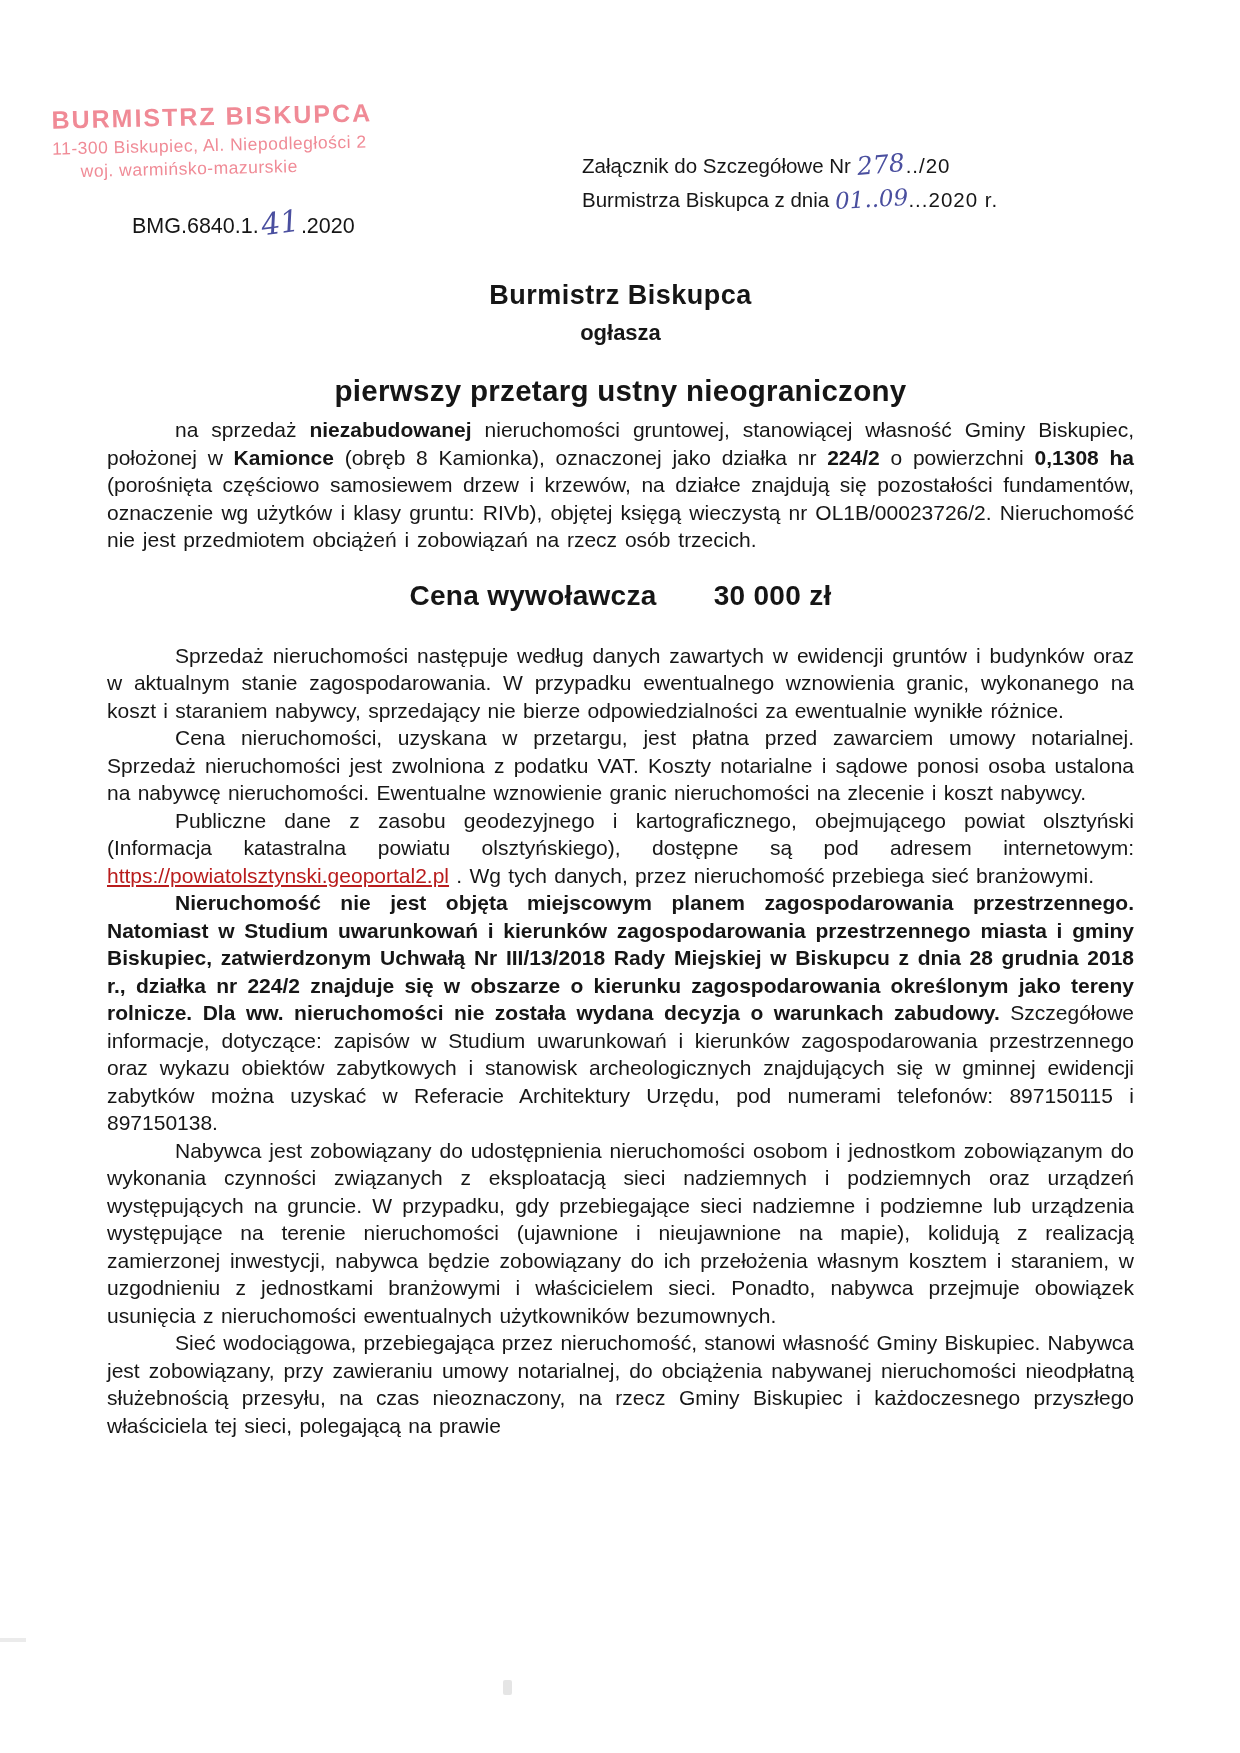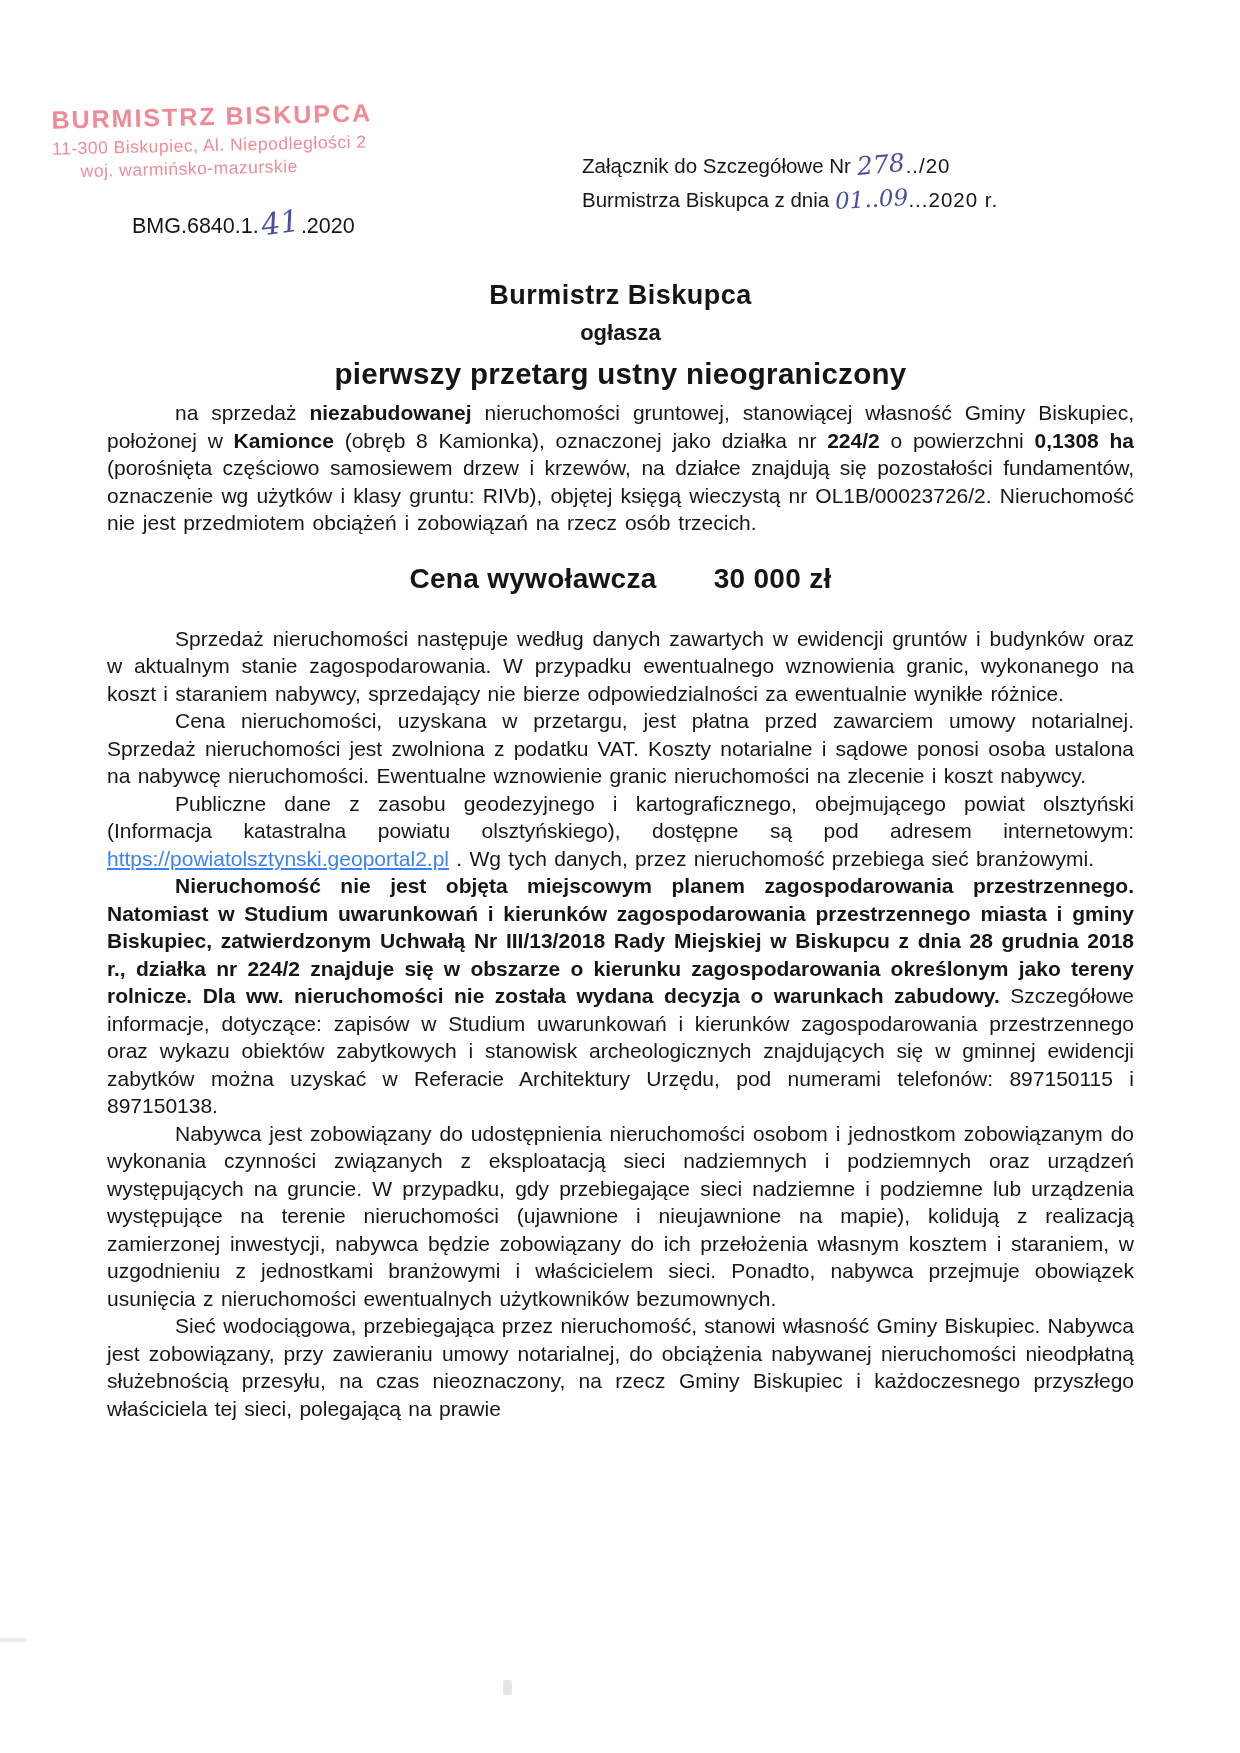--- a/index.html
+++ b/index.html
@@ -45,37 +45,37 @@
     font-size:21.5px;
   }
   .hw-ref{font-size:30px;transform:rotate(-8deg);margin:0 2px -6px 2px;}
   
   .content{
     position:absolute;left:107px;top:280px;width:1027px;
   }
   .h-center{text-align:center;font-weight:bold;margin:0;}
   .h-main{font-size:27px;letter-spacing:.5px;}
   .h-sub{font-size:22px;margin-top:9px;}
-  .h-big{font-size:29.5px;margin-top:11px;letter-spacing:.3px;}
+  .h-big{font-size:29.5px;margin-top:28px;letter-spacing:.3px;}
   .price{
     text-align:center;font-weight:bold;font-size:28px;
     margin:26px 0 30px 0;letter-spacing:.3px;
   }
   .price-value{margin-left:57px;}
   .para{
     margin:0;
     font-size:21px;
     line-height:27.5px;
     text-align:justify;
     text-indent:68px;
     word-spacing:1.5px;
   }
   .para-intro{margin-top:8px;word-spacing:2px;}
   .b{font-weight:bold;}
-  .lnk{text-decoration:underline;color:#3b82f6;}
+  .lnk{text-decoration:underline;color:#b91c1c;}
   
   .artifact-smudge{
     position:absolute;left:503px;top:1680px;width:9px;height:15px;
     background:#cfcfcf;opacity:.55;border-radius:2px;
   }
   .artifact-edge{
     position:absolute;left:0;top:1638px;width:26px;height:4px;
     background:#d8d8d8;opacity:.5;
   }
 </style>

